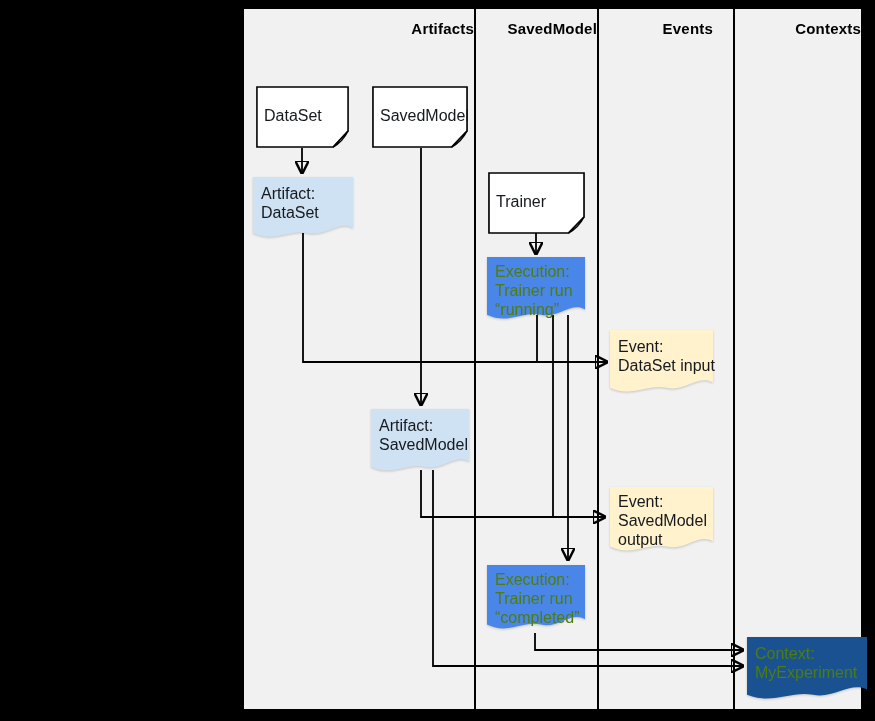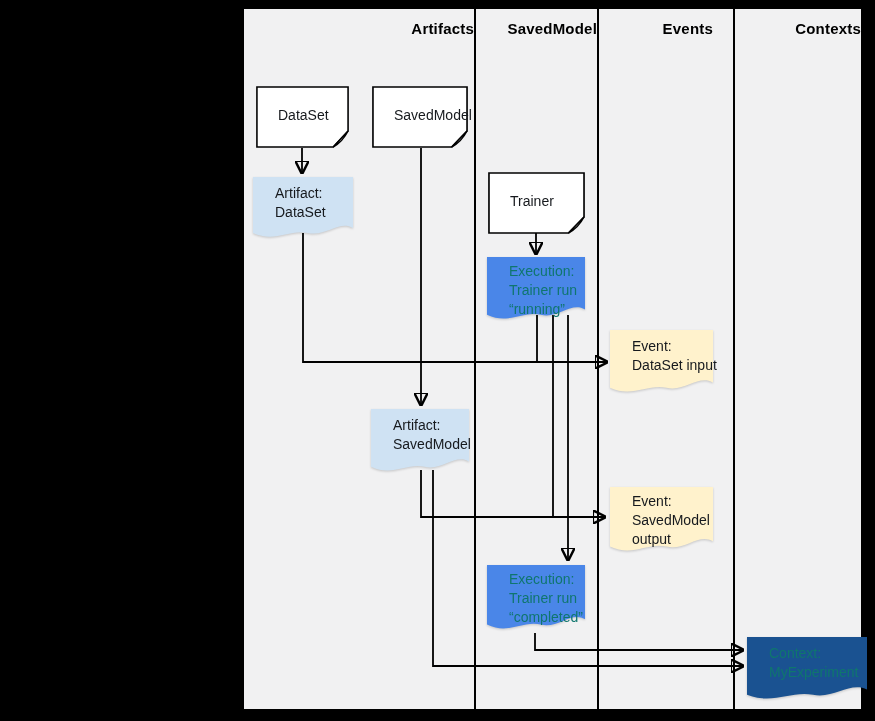--- a/index.html
+++ b/index.html
@@ -36,28 +36,28 @@
     position:absolute;
   }
   .node svg{
     position:absolute;left:0;top:0;width:100%;height:100%;
     overflow:visible;
   }
   .node .shape{filter:drop-shadow(0 1.5px 1px rgba(0,0,0,0.18));}
   .node.note .shape{filter:none;}
   .label{
     position:absolute;left:0;top:0;right:0;
-    padding-left:22px;
-    font-size:14px;line-height:19px;color:#16191d;
+    padding-left:8px;
+    font-size:16px;line-height:19px;color:#16191d;
   }
   .label span{display:block;white-space:nowrap;}
   .note .label{padding-top:20px;}
   .doc .label{padding-top:7px;}
   .doc.three-line .label{padding-top:5px;}
-  .white-text .label{color:#0f766e;}
+  .white-text .label{color:#4d7c0f;}
   .fill-artifact{fill:#cfe2f3;}
   .fill-execution{fill:#4a86e8;}
   .fill-event{fill:#fff2cc;}
   .fill-context{fill:#1a5291;}
   .fill-note{fill:#ffffff;stroke:#000;stroke-width:1.7;}
   .fill-flap{fill:#dcdcdc;stroke:#000;stroke-width:1.5;}
 </style>
 </head>
 <body>
 

